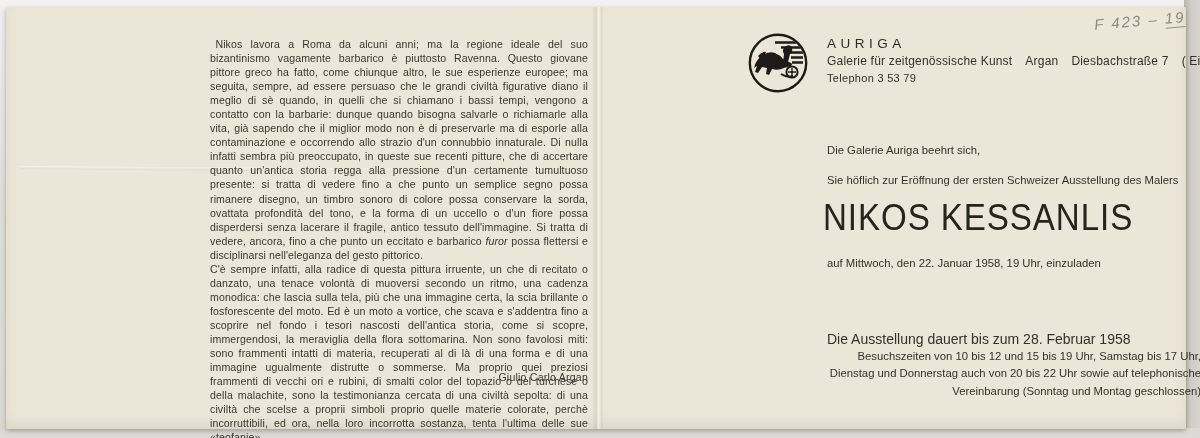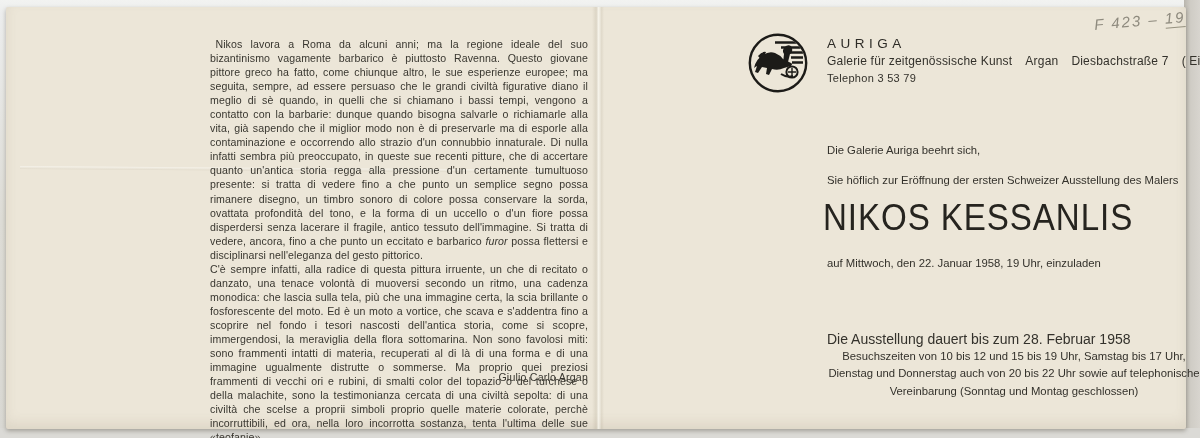--- a/index.html
+++ b/index.html
@@ -58,21 +58,21 @@
   .invite1{position:absolute;left:827px;top:144px;font-size:11.3px;color:#33312b;}
   .invite2{position:absolute;left:827px;top:174px;font-size:11.3px;color:#33312b;}
   .artist{
     position:absolute;left:823px;top:197px;font-size:36px;font-weight:500;color:#26241f;
     letter-spacing:1px;white-space:nowrap;transform:scaleX(.92);transform-origin:left top;
   }
   .dateline{position:absolute;left:827px;top:257px;font-size:11.3px;color:#33312b;}
   .duration{position:absolute;left:827px;top:331px;font-size:14px;color:#33312b;text-align:center;}
   .hours{
     position:absolute;left:827px;top:348px;width:374px;font-size:11.3px;line-height:17.3px;
-    color:#33312b;text-align:center;
+    color:#33312b;text-align:right;
   }
   
   .hand-note{
     position:absolute;left:1094px;top:12px;transform:rotate(-5deg);
     font-style:italic;font-size:15px;letter-spacing:2px;color:#8e8a7e;white-space:nowrap;
   }
   .hand-note .num{border-bottom:1.5px solid #95917f;padding-bottom:1px;}
 </style>
 </head>
 <body>

